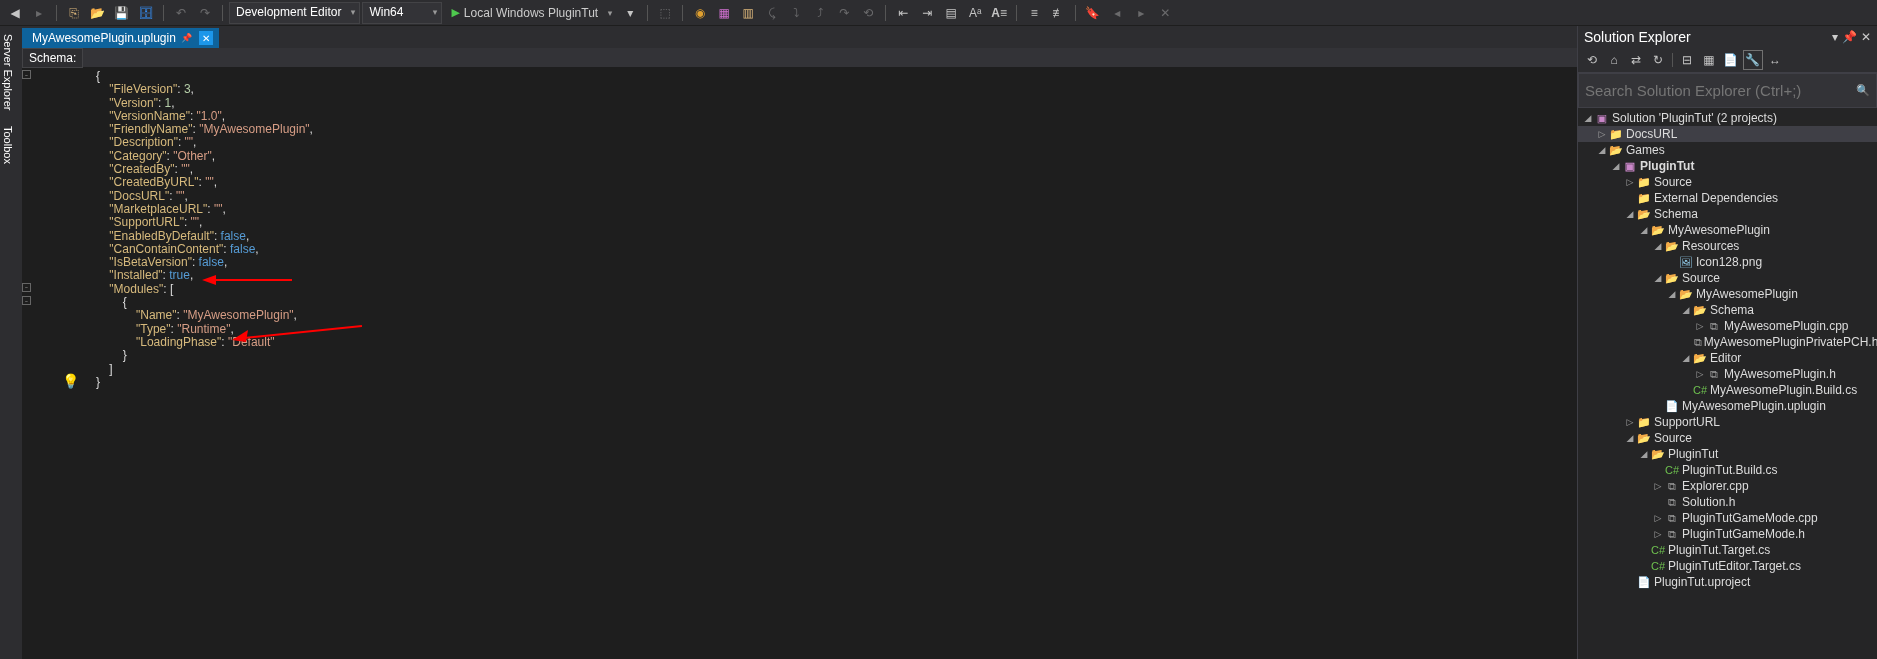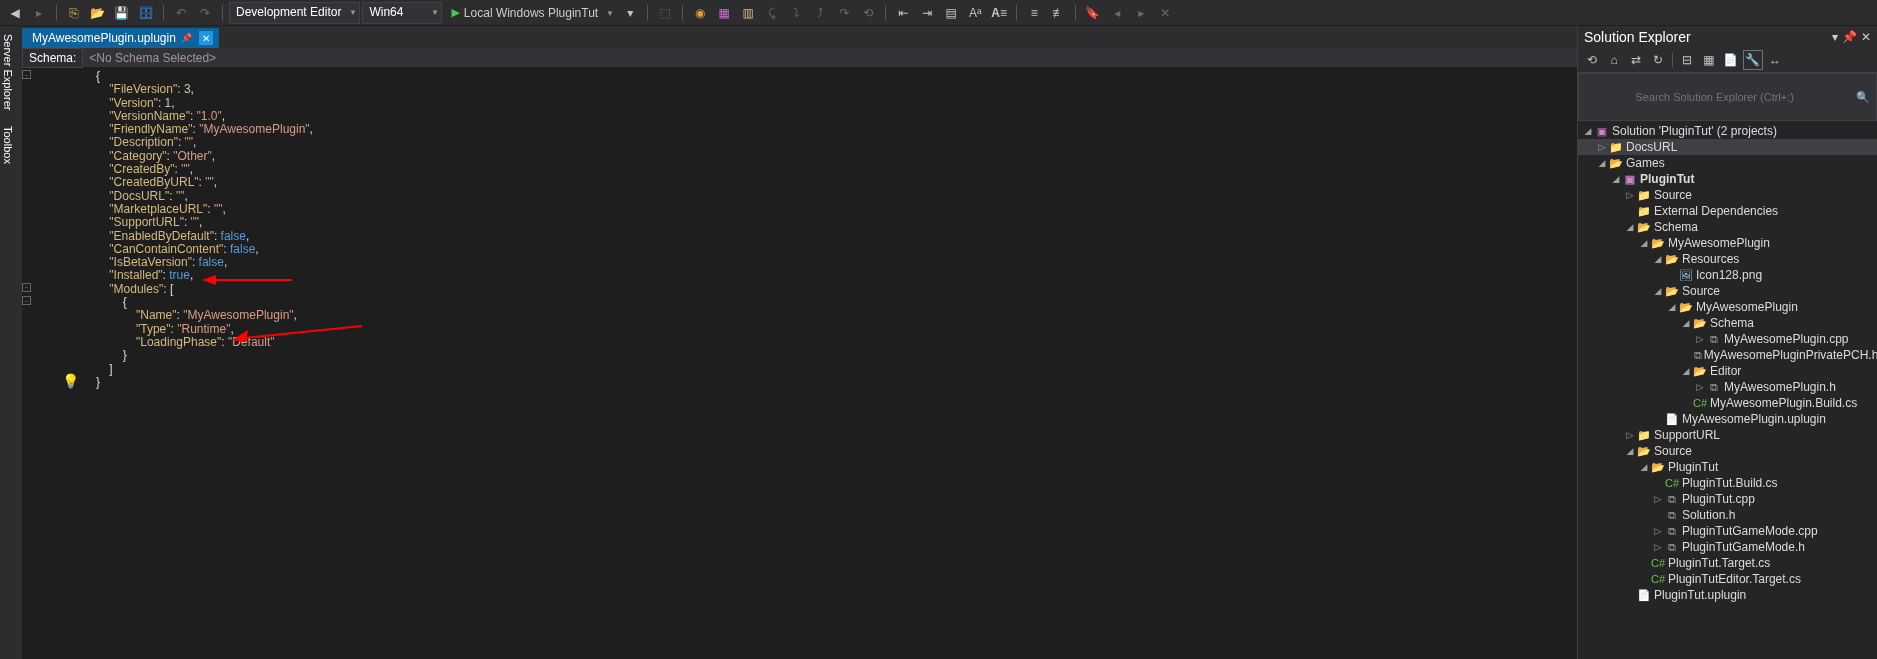--- a/index.html
+++ b/index.html
@@ -40,21 +40,21 @@
 .arrow-head { fill: #ff0000; }
 .bulb { position: absolute; left: 40px; top: 305px; color: #ffcc00; font-size: 14px; }
 .right-pane { width: 300px; background: #252526; border-left: 1px solid #3f3f46; display: flex; flex-direction: column; }
 .pane-header { display: flex; align-items: center; justify-content: space-between; background: #2d2d30; padding: 3px 6px; color: #fff; }
 .pane-title { font-size: 14px; }
 .pane-ctrls { display: flex; gap: 4px; color: #ccc; font-size: 10px; }
 .pane-toolbar { display: flex; align-items: center; background: #2d2d30; padding: 2px 4px; gap: 2px; border-bottom: 1px solid #3f3f46; }
 .pane-tb-btn { width: 20px; height: 20px; display: flex; align-items: center; justify-content: center; color: #c5c5c5; cursor: pointer; font-size: 12px; }
 .pane-tb-btn.boxed { border: 1px solid #717171; }
 .search-box { display: flex; align-items: center; background: #333337; border: 1px solid #3f3f46; margin: 0; }
-.search-box input { flex: 1; background: transparent; border: none; color: #ccc; padding: 17px 6px; font-size: 11px; outline: none; text-align: center; }
+.search-box input { flex: 1; background: transparent; border: none; color: #ccc; padding: 8px 6px; font-size: 15px; outline: none; }
 .search-box .mag { color: #ccc; padding: 0 6px; font-size: 11px; }
 .tree { flex: 1; overflow: auto; padding: 2px 0; }
 .tree-row { display: flex; align-items: center; height: 16px; padding-left: 4px; color: #dcdcdc; cursor: pointer; white-space: nowrap; }
 .tw { display: inline-flex; width: 12px; justify-content: center; color: #a0a0a0; font-size: 9px; }
 .ticon { display: inline-flex; width: 16px; justify-content: center; margin-right: 2px; font-size: 11px; }
 .folder { color: #d7ba7d; }
 .folder-open { color: #dcb67a; }
 .sln { color: #c986c8; }
 .cpp { color: #9b9b9b; }
 .hfile { color: #9b9b9b; }
@@ -130,21 +130,20 @@
     <div class="editor-pane">
       <div class="tab-row">
         <div class="file-tab">
           <span>MyAwesomePlugin.uplugin</span>
           <span class="pin">📌</span>
           <span class="close">✕</span>
         </div>
       </div>
       <div class="schema-bar">
         <span class="schema-label">Schema:</span>
-        <span class="schema-value">&lt;No Schema Selected&gt;</span>
       </div>
       <div class="code-area">
         <div class="gutter" id="gutter" style="position: relative;">
             <div class="outline-mark" style="top: 2px; left: 0px;">-</div>
             <div class="outline-mark" style="top: 214.8px; left: 0px;">-</div>
             <div class="outline-mark" style="top: 228.1px; left: 0px;">-</div>
           </div>
         <div class="code-lines" id="code-lines"><div class="l"><span class="s-punc">{</span></div><div class="l">    <span class="s-key">"FileVersion"</span><span class="s-punc">: </span><span class="s-num">3</span><span class="s-punc">,</span></div><div class="l">    <span class="s-key">"Version"</span><span class="s-punc">: </span><span class="s-num">1</span><span class="s-punc">,</span></div><div class="l">    <span class="s-key">"VersionName"</span><span class="s-punc">: </span><span class="s-str">"1.0"</span><span class="s-punc">,</span></div><div class="l">    <span class="s-key">"FriendlyName"</span><span class="s-punc">: </span><span class="s-str">"MyAwesomePlugin"</span><span class="s-punc">,</span></div><div class="l">    <span class="s-key">"Description"</span><span class="s-punc">: </span><span class="s-str">""</span><span class="s-punc">,</span></div><div class="l">    <span class="s-key">"Category"</span><span class="s-punc">: </span><span class="s-str">"Other"</span><span class="s-punc">,</span></div><div class="l">    <span class="s-key">"CreatedBy"</span><span class="s-punc">: </span><span class="s-str">""</span><span class="s-punc">,</span></div><div class="l">    <span class="s-key">"CreatedByURL"</span><span class="s-punc">: </span><span class="s-str">""</span><span class="s-punc">,</span></div><div class="l">    <span class="s-key">"DocsURL"</span><span class="s-punc">: </span><span class="s-str">""</span><span class="s-punc">,</span></div><div class="l">    <span class="s-key">"MarketplaceURL"</span><span class="s-punc">: </span><span class="s-str">""</span><span class="s-punc">,</span></div><div class="l">    <span class="s-key">"SupportURL"</span><span class="s-punc">: </span><span class="s-str">""</span><span class="s-punc">,</span></div><div class="l">    <span class="s-key">"EnabledByDefault"</span><span class="s-punc">: </span><span class="s-kw">false</span><span class="s-punc">,</span></div><div class="l">    <span class="s-key">"CanContainContent"</span><span class="s-punc">: </span><span class="s-kw">false</span><span class="s-punc">,</span></div><div class="l">    <span class="s-key">"IsBetaVersion"</span><span class="s-punc">: </span><span class="s-kw">false</span><span class="s-punc">,</span></div><div class="l">    <span class="s-key">"Installed"</span><span class="s-punc">: </span><span class="s-kw">true</span><span class="s-punc">,</span></div><div class="l">    <span class="s-key">"Modules"</span><span class="s-punc">: [</span><span class="s-punc"></span></div><div class="l">        <span class="s-punc">{</span></div><div class="l">            <span class="s-key">"Name"</span><span class="s-punc">: </span><span class="s-str">"MyAwesomePlugin"</span><span class="s-punc">,</span></div><div class="l">            <span class="s-key">"Type"</span><span class="s-punc">: </span><span class="s-str">"Runtime"</span><span class="s-punc">,</span></div><div class="l">            <span class="s-key">"LoadingPhase"</span><span class="s-punc">: </span><span class="s-str">"Default"</span><span class="s-punc"></span></div><div class="l">        <span class="s-punc">}</span></div><div class="l">    <span class="s-punc">]</span></div><div class="l"><span class="s-punc">}</span></div></div>
         <span class="bulb">💡</span>
 
@@ -296,21 +295,21 @@
             <span>PluginTut</span>
           </div>
           <div class="tree-row" style="padding-left: 74px;">
             <span class="tw"></span>
             <span class="ticon cs">C#</span>
             <span>PluginTut.Build.cs</span>
           </div>
           <div class="tree-row" style="padding-left: 74px;">
             <span class="tw">▷</span>
             <span class="ticon cpp">⧉</span>
-            <span>PluginTut.cpp</span>
+            <span>Explorer.cpp</span>
           </div>
           <div class="tree-row" style="padding-left: 74px;">
             <span class="tw"></span>
             <span class="ticon hfile">⧉</span>
             <span>Solution.h</span>
           </div>
           <div class="tree-row" style="padding-left: 74px;">
             <span class="tw">▷</span>
             <span class="ticon cpp">⧉</span>
             <span>PluginTutGameMode.cpp</span>
@@ -326,18 +325,18 @@
             <span>PluginTut.Target.cs</span>
           </div>
           <div class="tree-row" style="padding-left: 60px;">
             <span class="tw"></span>
             <span class="ticon cs">C#</span>
             <span>PluginTutEditor.Target.cs</span>
           </div>
           <div class="tree-row" style="padding-left: 46px;">
             <span class="tw"></span>
             <span class="ticon txt">📄</span>
-            <span>PluginTut.uplugin</span>
+            <span>PluginTut.uproject</span>
           </div>
         </div>
     </div>
   </div>
 </div>
 
 </body></html>

